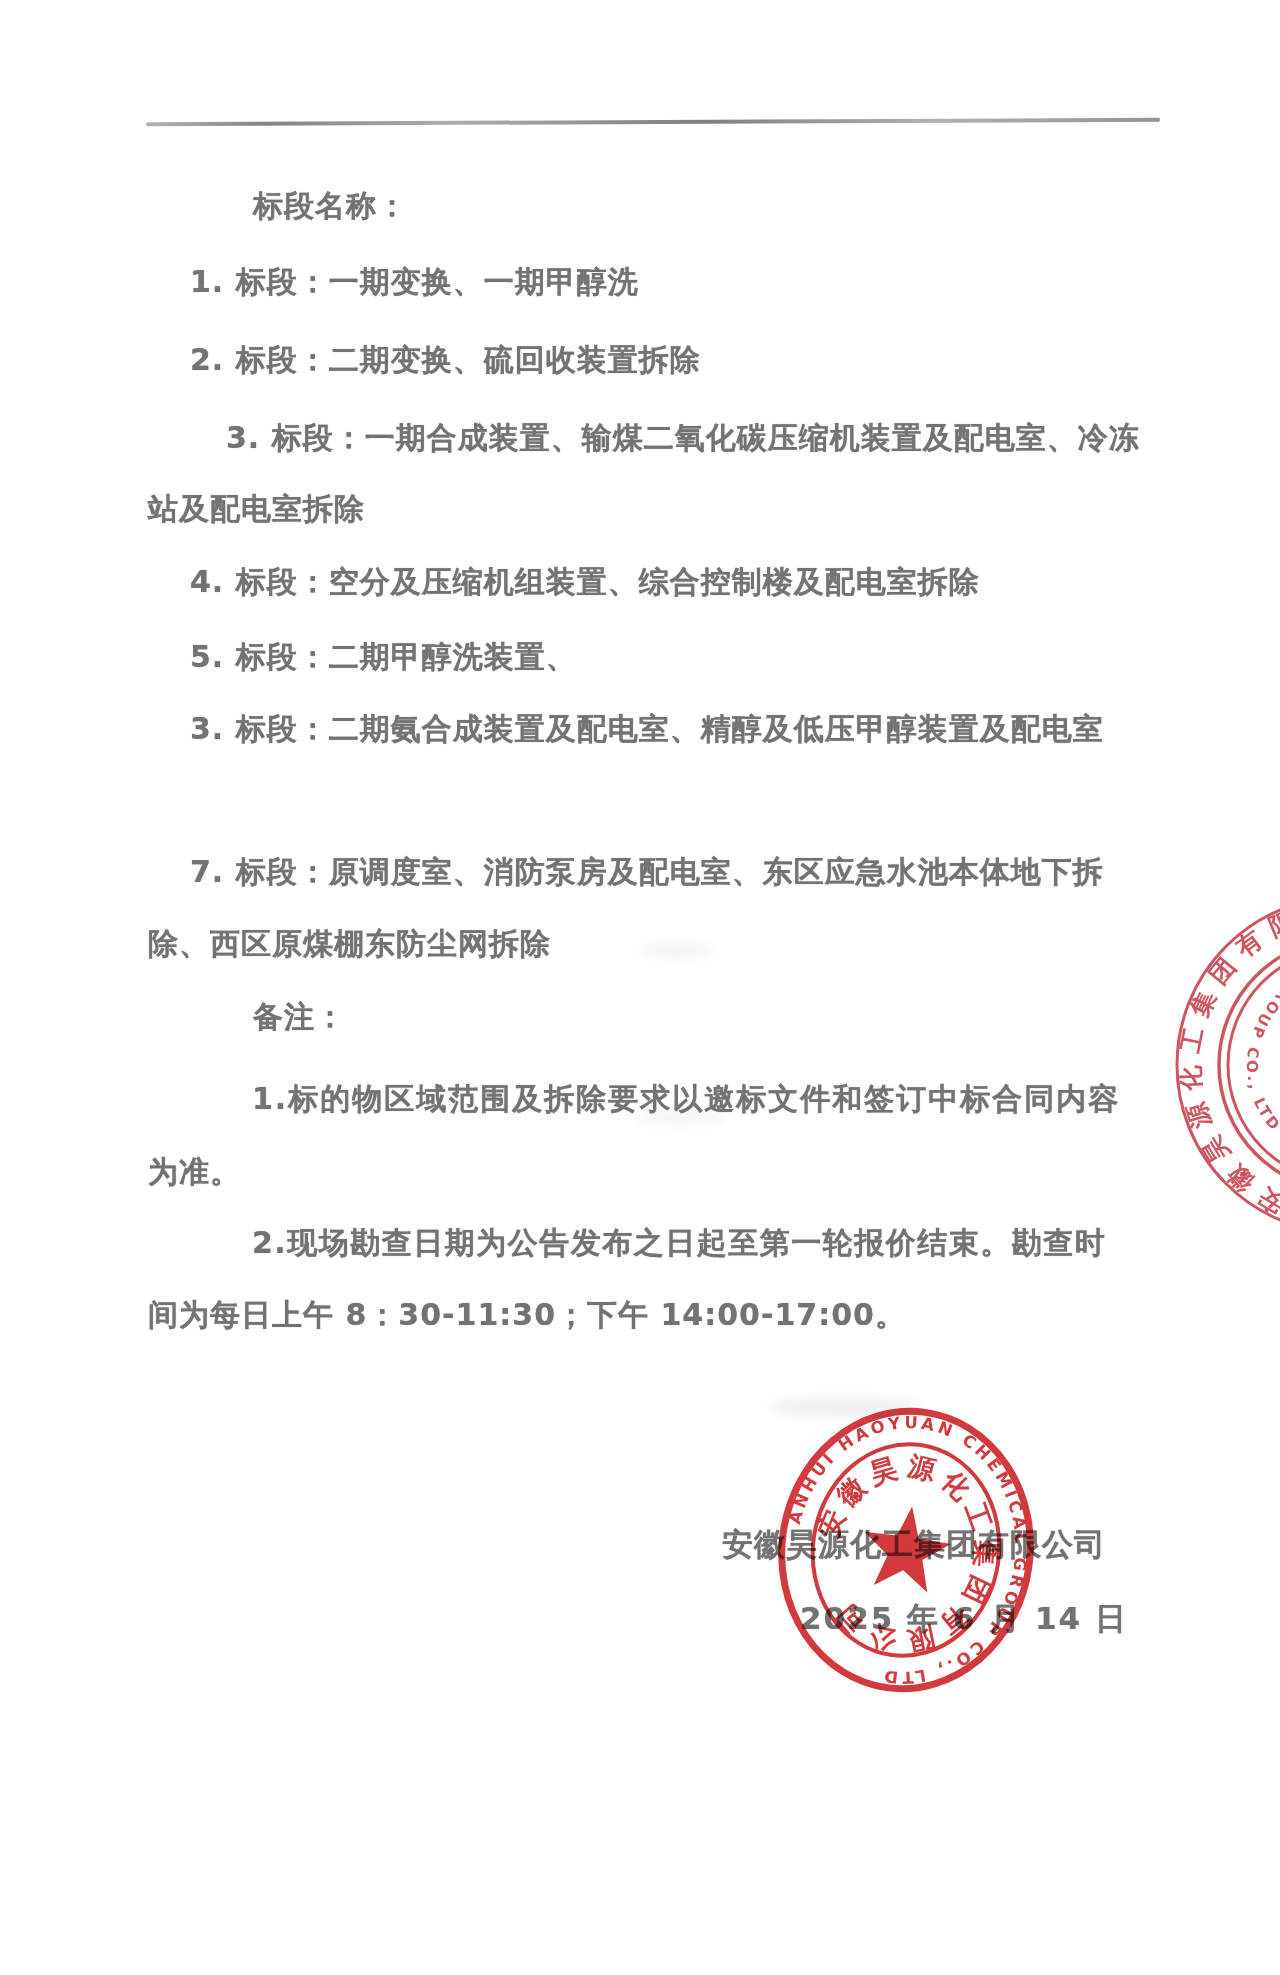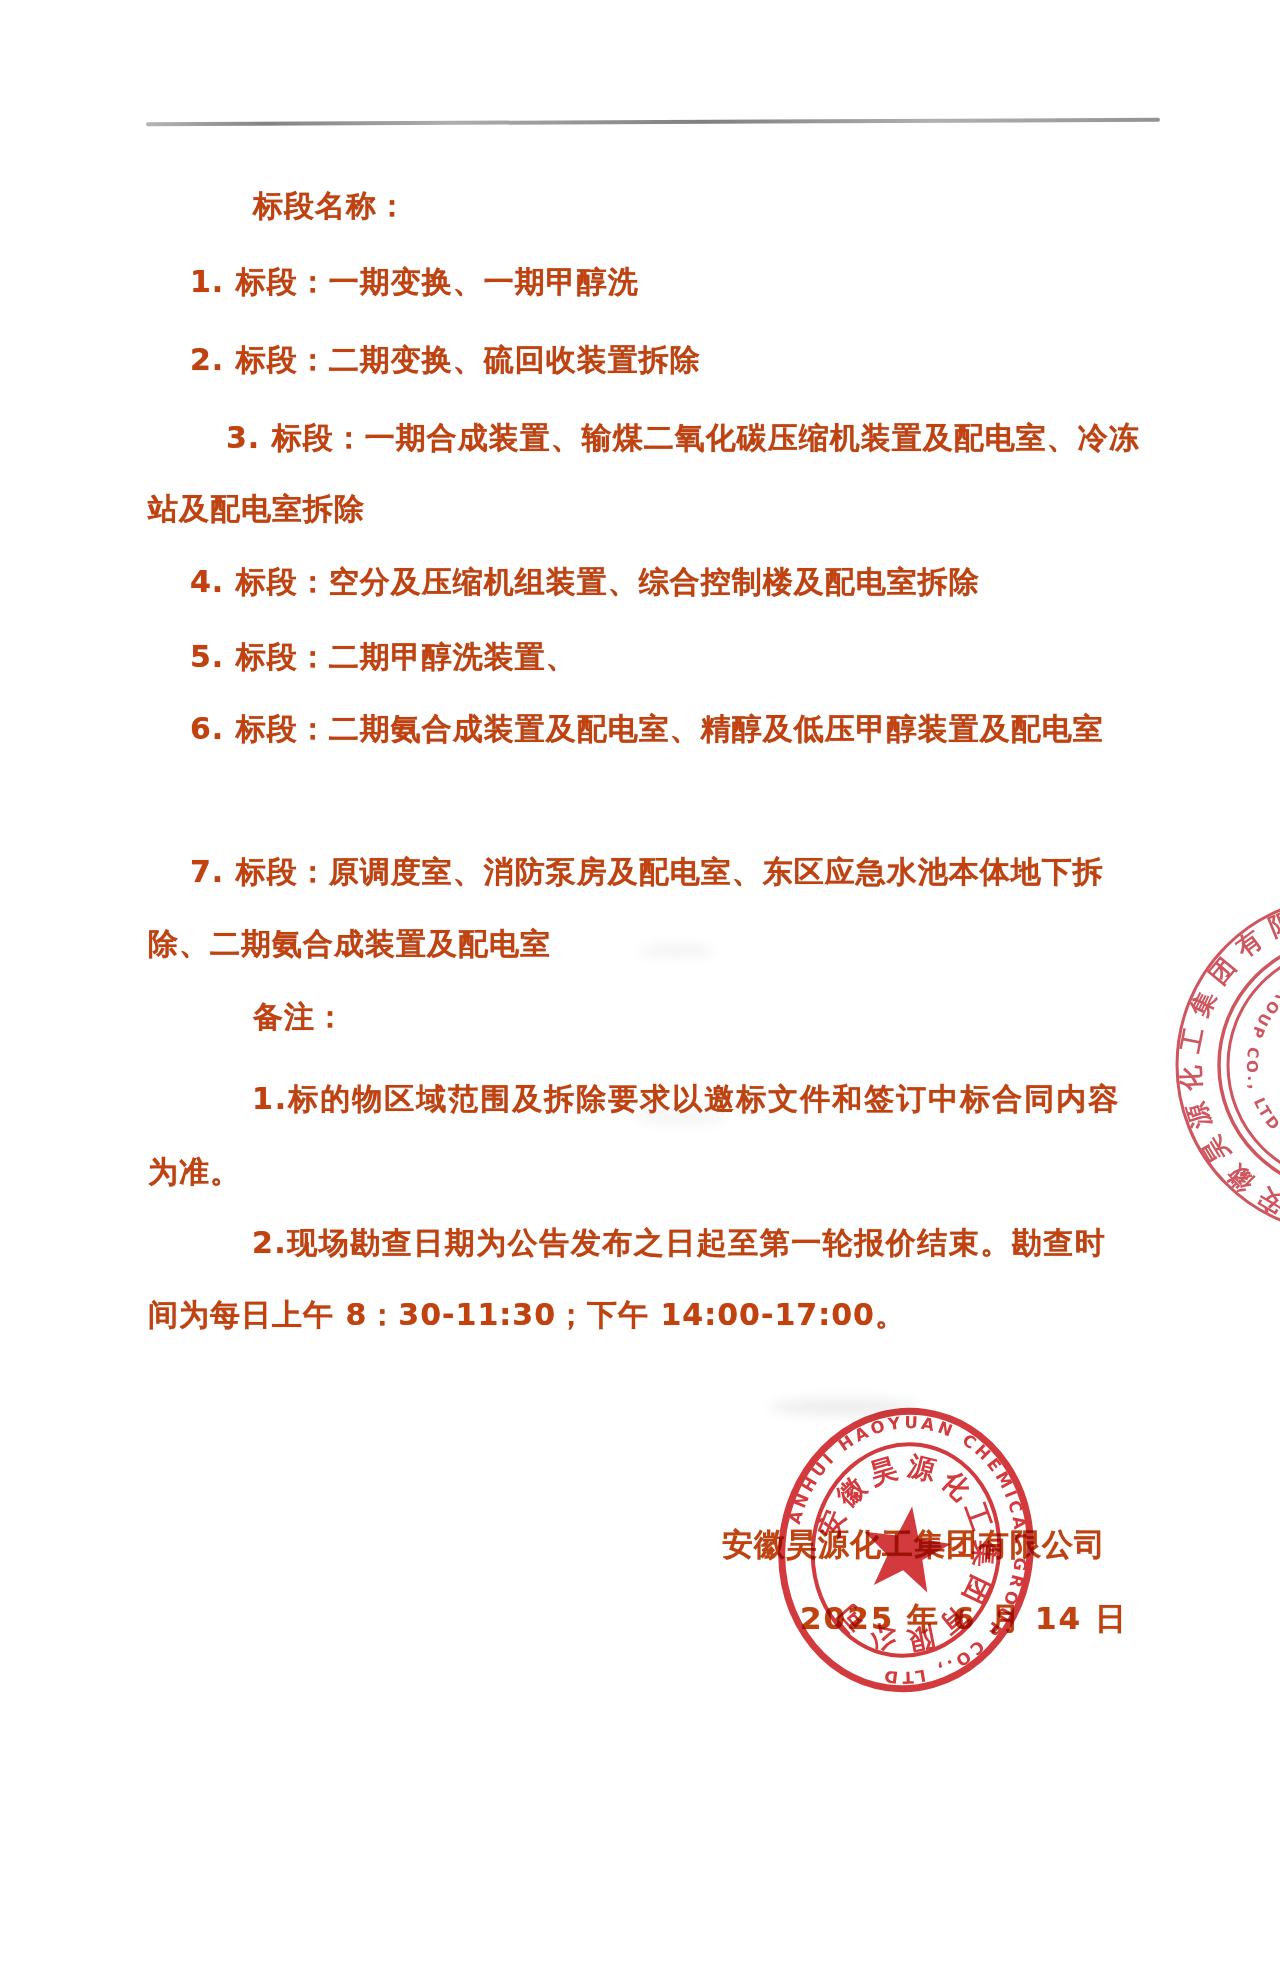--- a/index.html
+++ b/index.html
@@ -19,21 +19,21 @@
     border-radius:2px;
     transform:rotate(-0.25deg);
   }
   
   .line{
     position:absolute;
     white-space:nowrap;
     font-size:30px;
     font-weight:bold;
     letter-spacing:1px;
-    color:#c2410c;
+    color:#737373;
     text-shadow:0 0 1px rgba(30,30,30,.45);
   }
   .l0 {top:186px;left:253px;}
   .l1 {top:262px;left:190px;}
   .l2 {top:340px;left:190px;}
   .l3 {top:418px;left:190px;margin-left:36px;}
   .l4 {top:489px;left:148px;}
   .l5 {top:562px;left:190px;}
   .l6 {top:637px;left:190px;}
   .l7 {top:709px;left:190px;}
@@ -68,23 +68,23 @@
 
   <div class="top-rule"></div>
 
   <div class="line l0">标段名称：</div>
   <div class="line l1">1. 标段：一期变换、一期甲醇洗</div>
   <div class="line l2">2. 标段：二期变换、硫回收装置拆除</div>
   <div class="line l3">3. 标段：一期合成装置、输煤二氧化碳压缩机装置及配电室、冷冻</div>
   <div class="line l4">站及配电室拆除</div>
   <div class="line l5">4. 标段：空分及压缩机组装置、综合控制楼及配电室拆除</div>
   <div class="line l6">5. 标段：二期甲醇洗装置、</div>
-  <div class="line l7">6. 标段：二期氨合成装置及配电室、精醇及低压甲醇装置及配电室</div>
+  <div class="line l7">3. 标段：二期氨合成装置及配电室、精醇及低压甲醇装置及配电室</div>
   <div class="line l9">7. 标段：原调度室、消防泵房及配电室、东区应急水池本体地下拆</div>
-  <div class="line l10">除、二期氨合成装置及配电室</div>
+  <div class="line l10">除、西区原煤棚东防尘网拆除</div>
   <div class="line l11">备注：</div>
   <div class="line l12">1.标的物区域范围及拆除要求以邀标文件和签订中标合同内容</div>
   <div class="line l13">为准。</div>
   <div class="line l14">2.现场勘查日期为公告发布之日起至第一轮报价结束。勘查时</div>
   <div class="line l15">间为每日上午 8：30-11:30；下午 14:00-17:00。</div>
 
   <div class="line sig-company">安徽昊源化工集团有限公司</div>
   <div class="line sig-date">2025 年 6 月 14 日</div>
 
   <div class="smudge sm1"></div>

